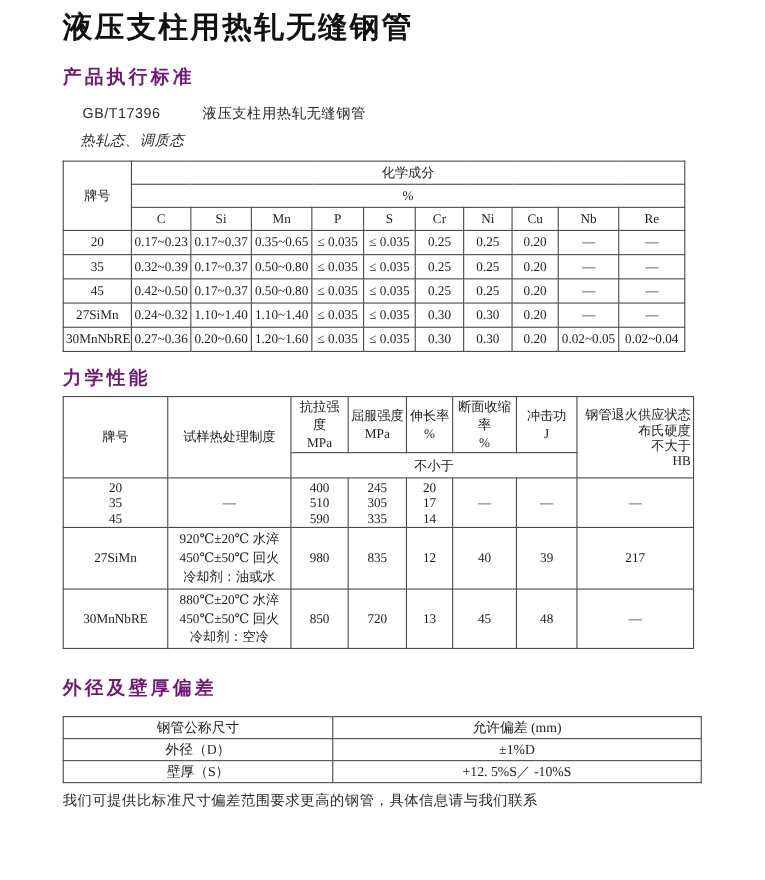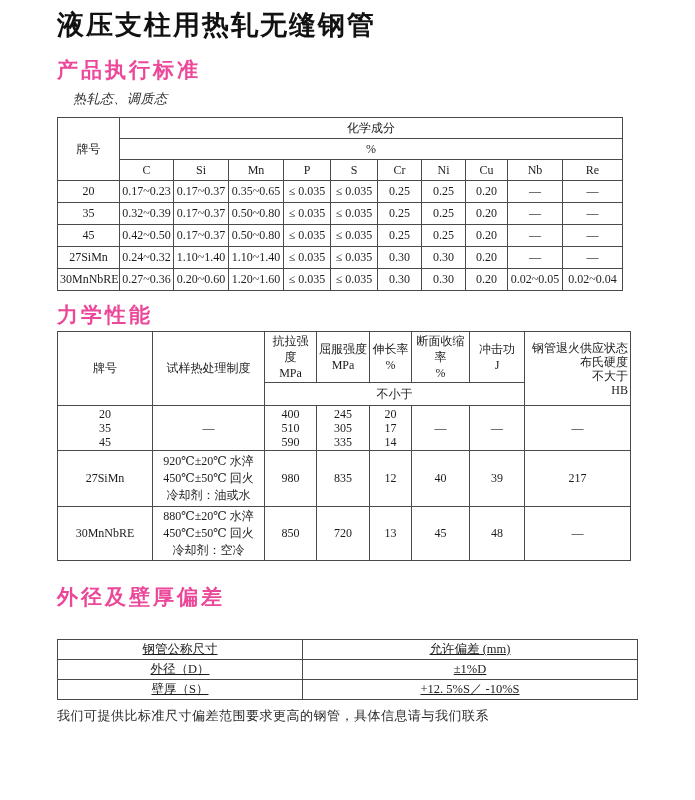--- a/index.html
+++ b/index.html
@@ -16,25 +16,25 @@
   h1.doc-title {
     margin-top: 8px;
     font-size: 27px;
     line-height: 34px;
     font-weight: bold;
     letter-spacing: 2px;
     color: #111;
     font-family: "Liberation Serif", "DejaVu Serif", serif;
   }
   h2.sec-heading {
-    font-size: 21px;
+    font-size: 17px;
     line-height: 24px;
     font-weight: bold;
     letter-spacing: 3px;
-    color: #ec4899;
+    color: #701a75;
     font-family: "Liberation Serif", "DejaVu Serif", serif;
   }
   .mt-std { margin-top: 16px; }
   .mt-del { margin-top: 8px; }
   .mt-chem { margin-top: 18px; }
   .mt-mech { margin-top: 12px; }
   .mt-tol { margin-top: 24px; }
 
   .body-line {
     margin-top: 12px;
@@ -68,40 +68,44 @@
   table.chem tr.data td { height: 22px; }
 
   table.mech { width: 573px; margin-top: 4px; }
   table.mech td.metric-head { height: 34px; line-height: 16px; }
   table.mech td.min-row { height: 23px; }
   table.mech td.hb-head { line-height: 14px; text-align: right; }
   table.mech tr.grp td { height: 44px; line-height: 14px; }
   table.mech tr.r1 td { height: 56px; line-height: 17px; }
   table.mech tr.r2 td { height: 52px; line-height: 17px; }
 
-  table.tol { width: 580px; margin-top: 30px; text-decoration: underline; }
+  table.tol { width: 580px; margin-top: 13px; }
   table.tol td { height: 19px; font-size: 12.5px; }
 
   .footer-note {
     margin-top: 7px;
     font-family: "Liberation Sans", "DejaVu Sans", sans-serif;
     font-size: 13px;
     line-height: 17px;
     color: #2b2b2b;
     letter-spacing: 0.5px;
   }
 </style>
 </head>
 <body>
 
 <div class="page">
 
   <h1 class="doc-title">液压支柱用热轧无缝钢管</h1>
 
   <h2 class="sec-heading mt-std">产品执行标准</h2>
+  <div class="body-line">
+    <span class="std-code">GB/T17396</span>
+    <span>液压支柱用热轧无缝钢管</span>
+  </div>
 
   <div class="body-line delivery">热轧态、调质态</div>
 
   <table class="tbl chem">
     <colgroup>
       <col style="width:62px">
         <col style="width:54px">
         <col style="width:55px">
         <col style="width:55px">
       <col style="width:47px">

